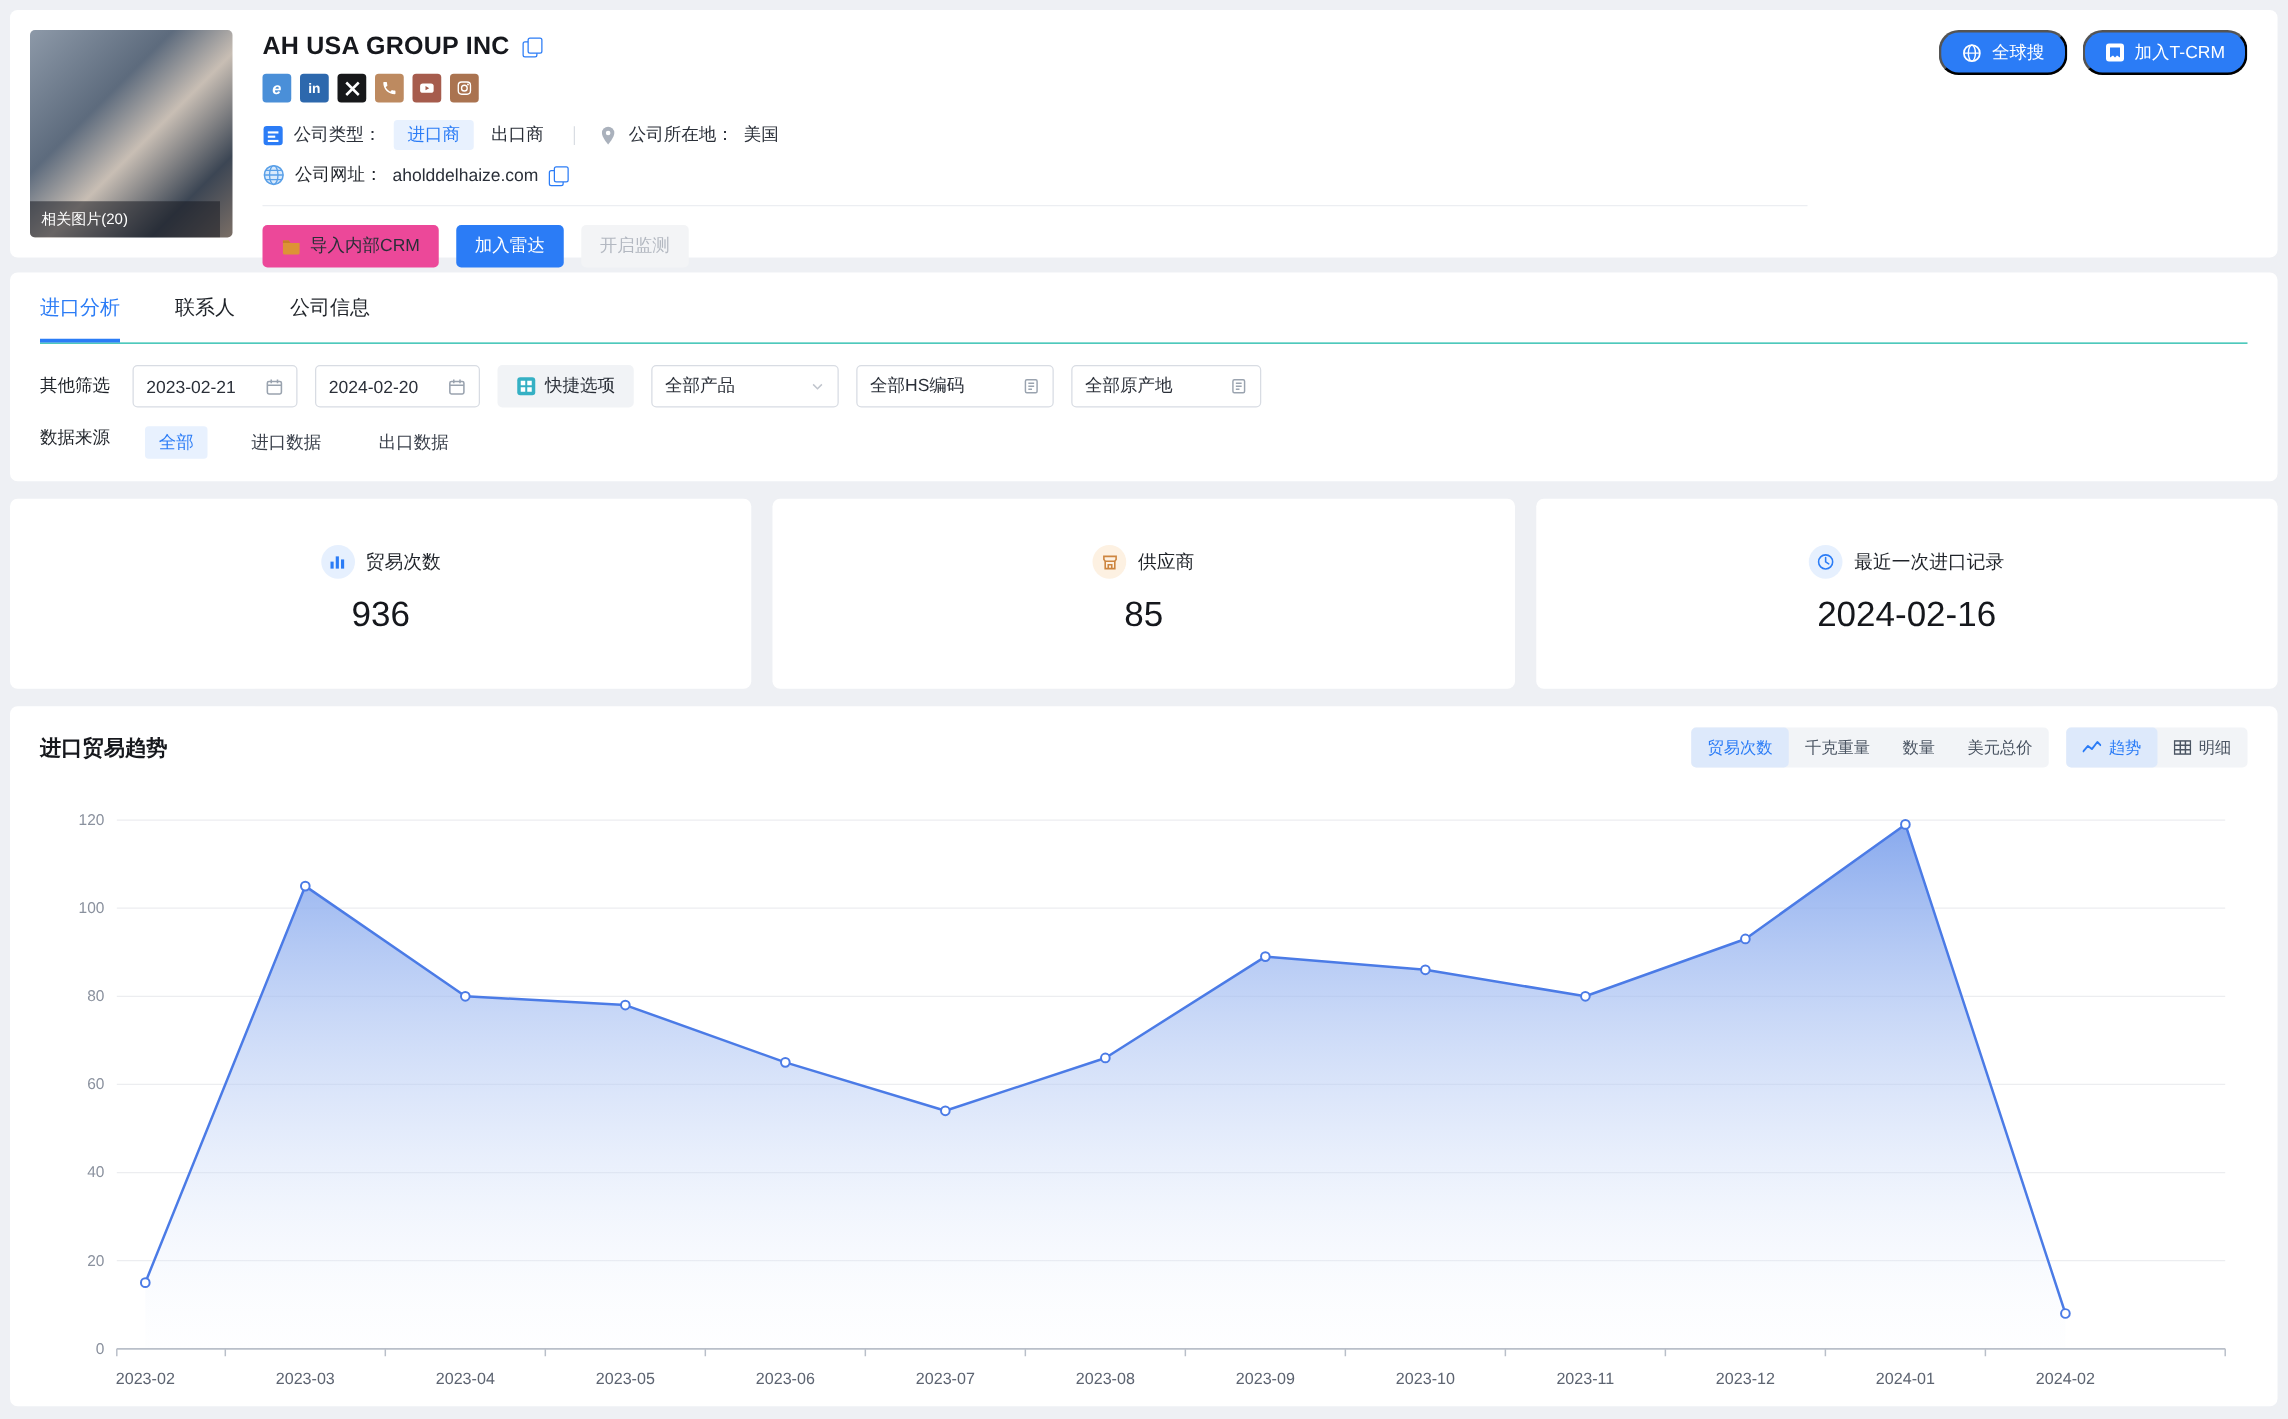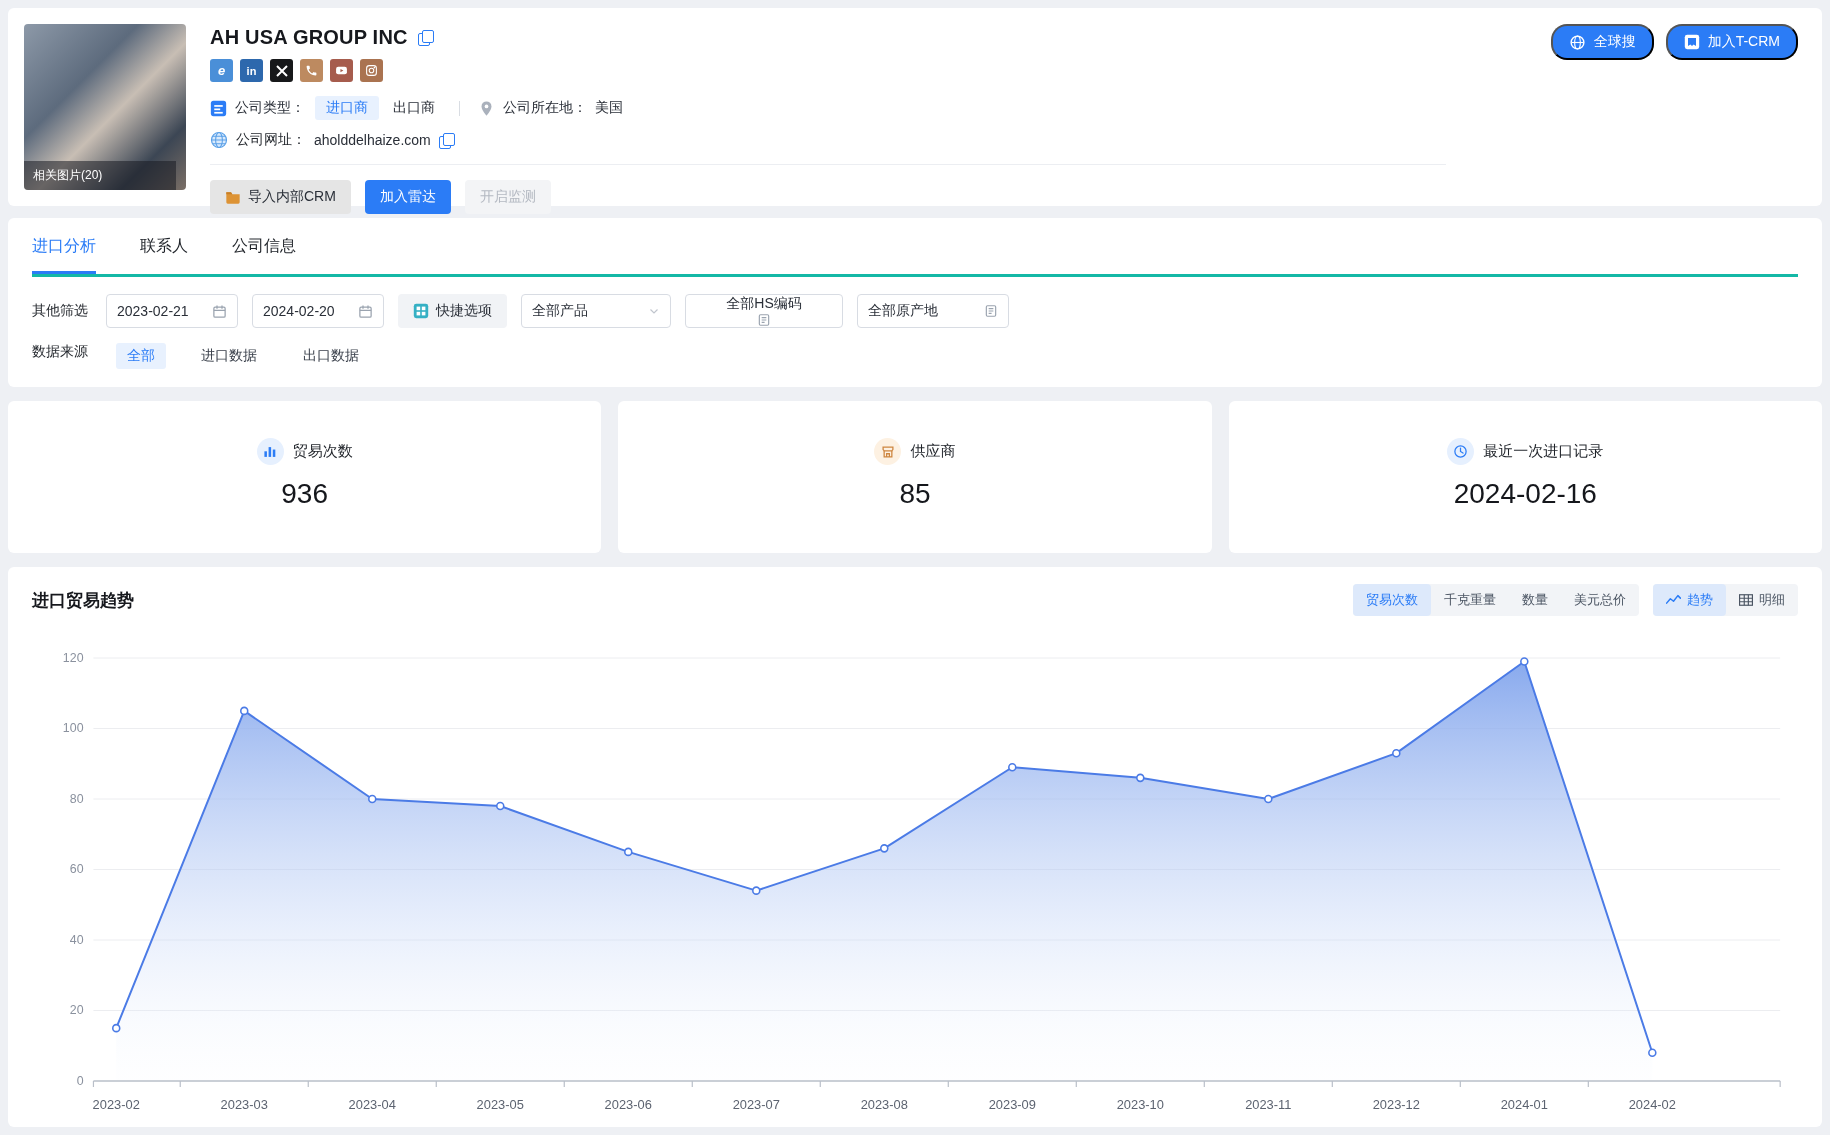--- a/index.html
+++ b/index.html
@@ -37,37 +37,37 @@
   .tag-exp { color:#2a2f38; padding:3px 6px; cursor:pointer; }
   .vdiv { width:1px; height:15px; background:#d9dde3; margin:0 10px; }
   .site-row { display:flex; align-items:center; gap:8px; margin-top:11px; font-size:14px; }
   .site-link { color:#2a2f38; cursor:pointer; }
   .actions-row { display:flex; align-items:center; gap:14px; margin-top:15px; padding-top:15px;
                  border-top:1px solid #eceef2; width:1236px; }
   .similar-box { width:258px; height:34px; border:1px solid #d8dce3; border-radius:4px; display:flex;
                  align-items:center; justify-content:space-between; padding:0 10px; color:#2a2f38; cursor:pointer; background:#fff; }
   .btn { height:34px; border-radius:4px; display:inline-flex; align-items:center; gap:7px; padding:0 15px;
          font-size:14px; cursor:pointer; border:none; }
-  .btn-light { background:#e5e5e5; color:#2a2f38; }
+  .btn-light { background:#ec4899; color:#2a2f38; }
   .btn-primary { background:#2b7cf6; color:#fff; }
   .btn-disabled { background:#f3f4f6; color:#b3b8c1; }
   .hc-topright { position:absolute; top:16px; right:24px; display:flex; gap:12px; }
   .btn-top { height:36px; border-radius:16px; background:#2b7cf6; color:#fff; display:inline-flex;
              align-items:center; gap:8px; padding:0 16px; font-size:14px; cursor:pointer; }
 
   
   .panel { margin-top:12px; padding:0 24px 18px; }
-  .tabs-row { display:flex; gap:44px; border-bottom:3px solid #14b8a6; padding-top:18px; }
+  .tabs-row { display:flex; gap:44px; border-bottom:1px solid #14b8a6; padding-top:18px; }
   .tab { font-size:16px; padding-bottom:14px; cursor:pointer; color:#1f2329; }
   .tab.active { color:#2b7cf6; border-bottom:3px solid #2b7cf6; font-weight:500; }
   .filter-row { display:flex; align-items:center; gap:14px; margin-top:17px; }
   .f-label { color:#1f2329; margin-right:4px; }
   .inp { height:34px; border:1px solid #d8dce3; border-radius:4px; background:#fff; display:flex;
          align-items:center; justify-content:space-between; padding:0 10px; color:#2a2f38; cursor:pointer; }
-  .w-date { width:132px; } .w-prod { width:150px; } .w-hs { width:158px;flex-direction:column; } .w-org { width:152px; }
+  .w-date { width:132px; } .w-prod { width:150px; } .w-hs { width:158px; } .w-org { width:152px; }
   .quick-btn { background:#f1f3f6;font-family:Liberation Mono, monospace; }
   .source-row { display:flex; align-items:flex-start; gap:24px; margin-top:15px; }
   .src-opt { padding:4px 11px; border-radius:3px; color:#3a404b; cursor:pointer; }
   .src-opt.active { color:#2b7cf6; background:#e8f1fe; }
 
   
   .stats { display:grid; grid-template-columns:1fr 1fr 1fr; gap:17px; margin-top:14px; }
   .stat-card { height:152px; text-align:center; }
   .stat-head { display:flex; align-items:center; justify-content:center; gap:9px; margin-top:37px; }
   .stat-label { font-size:15px; color:#1f2329; }

